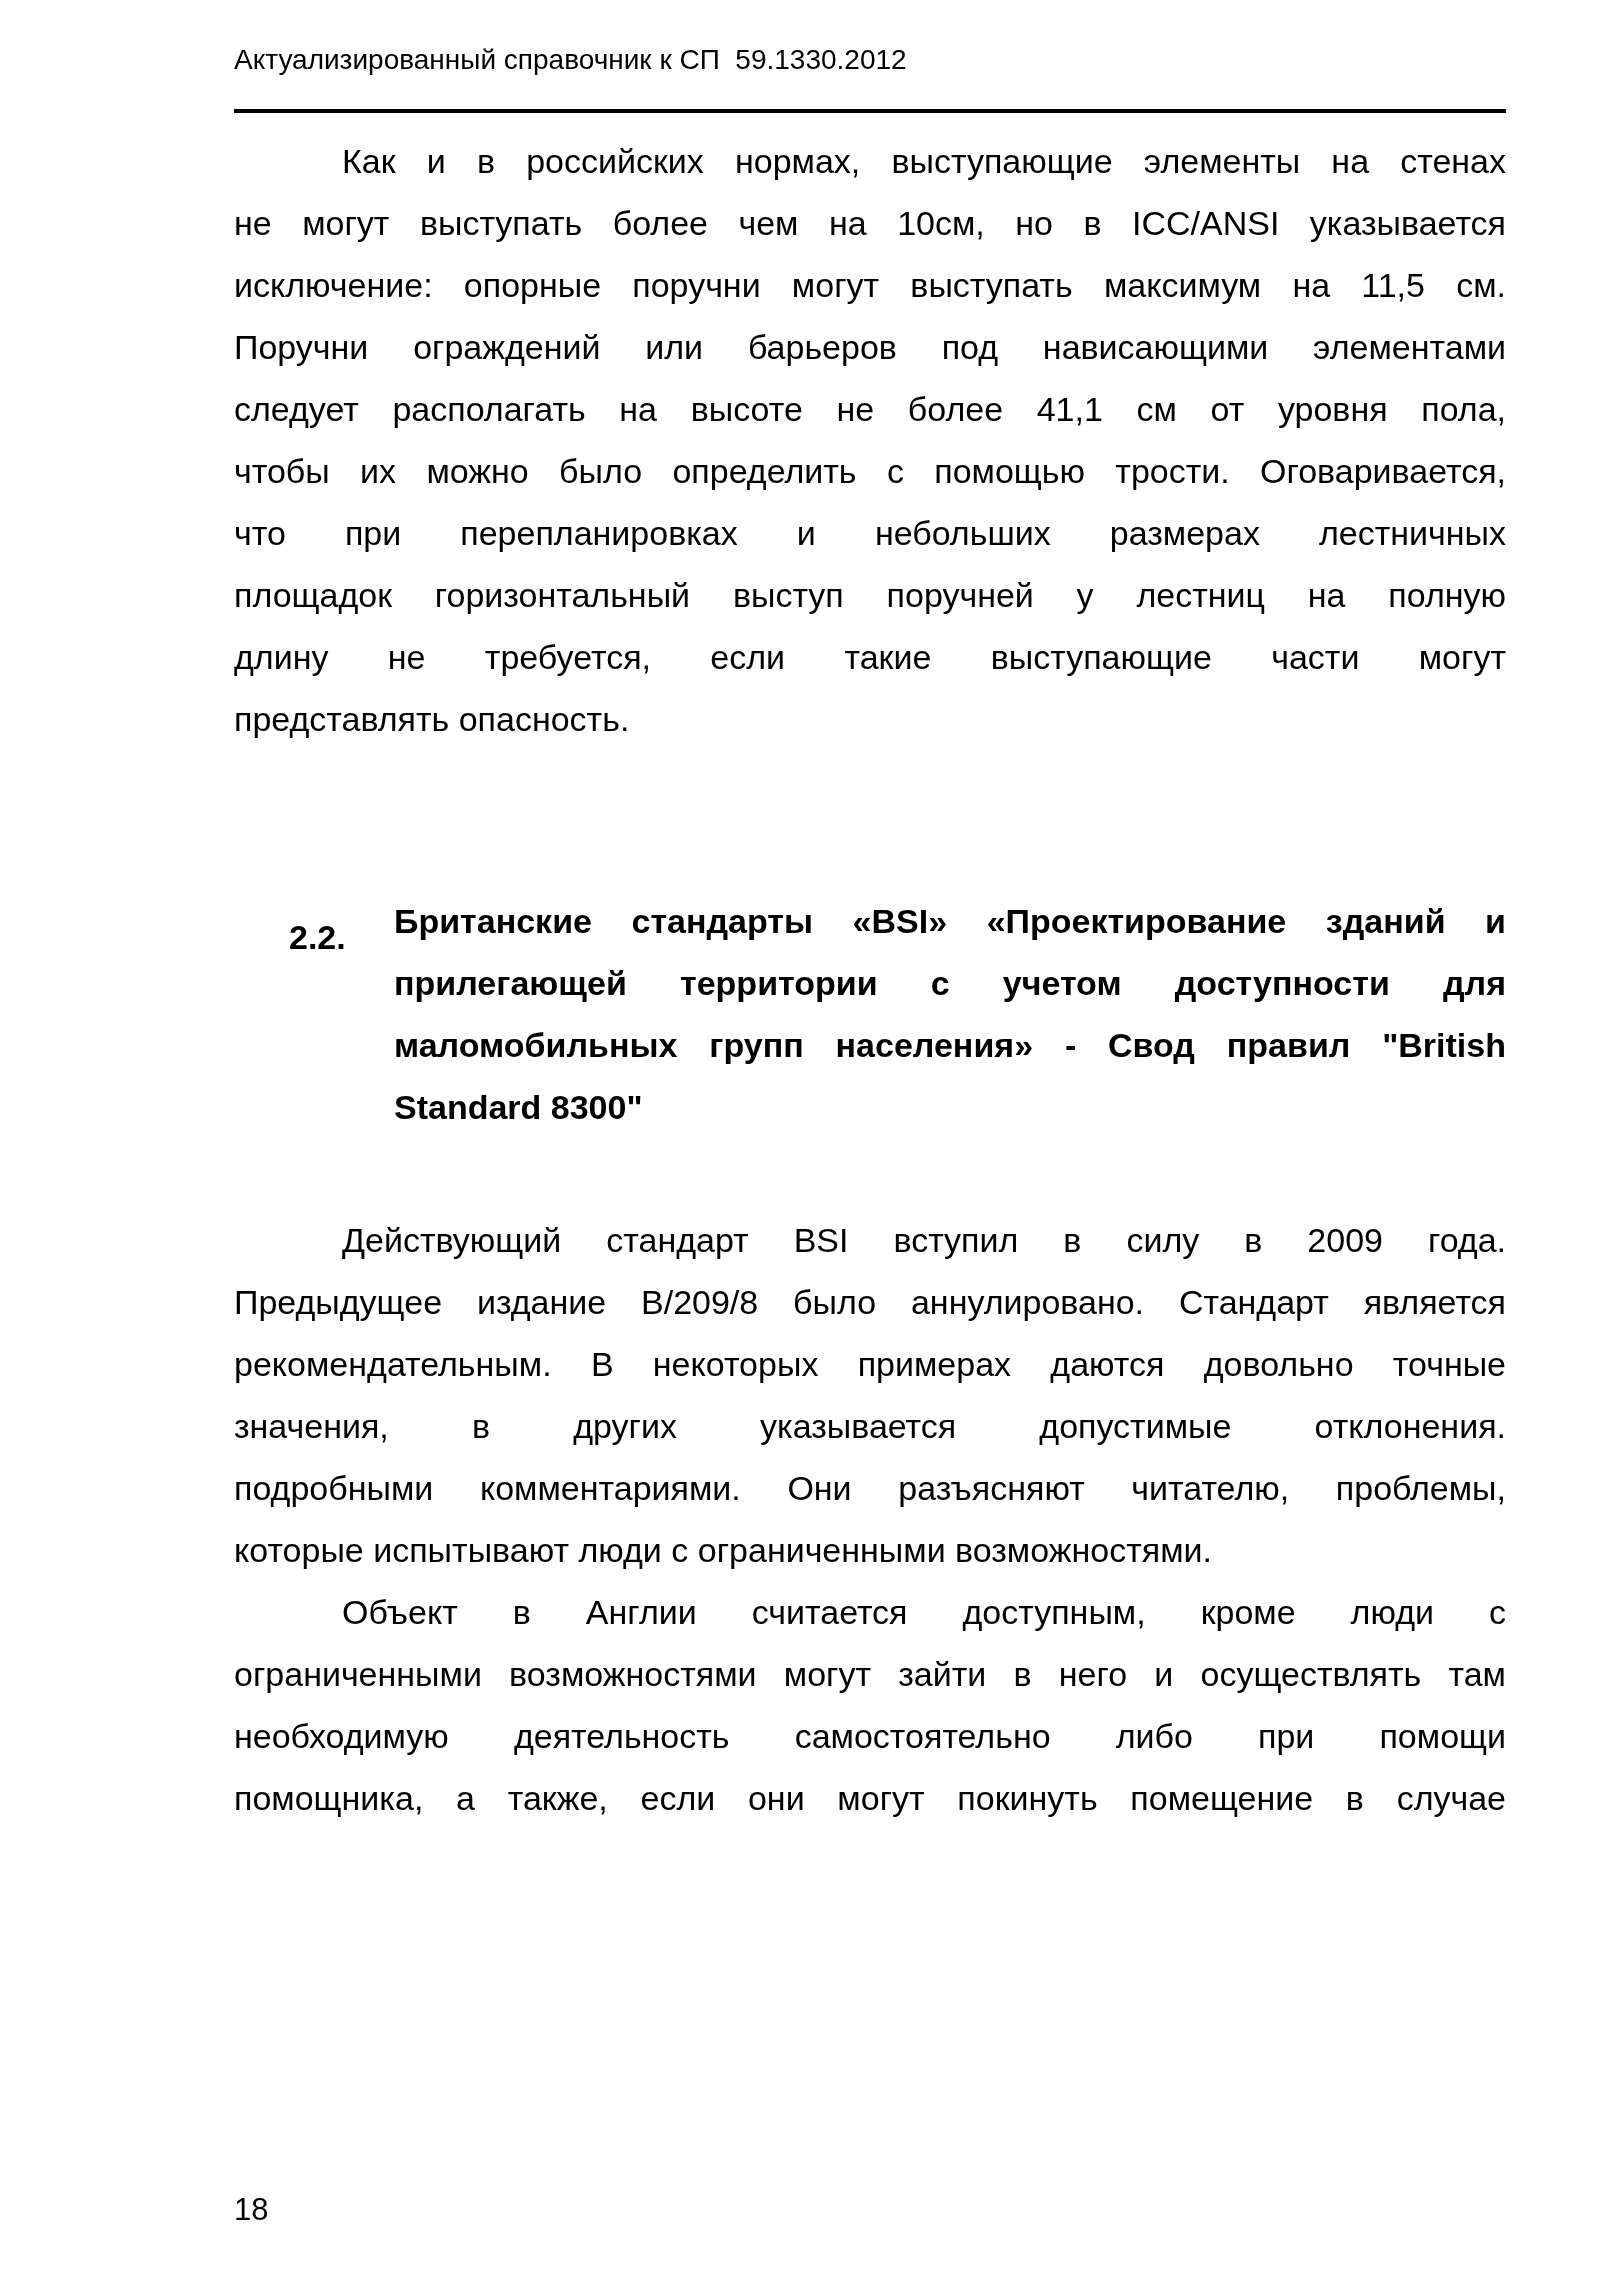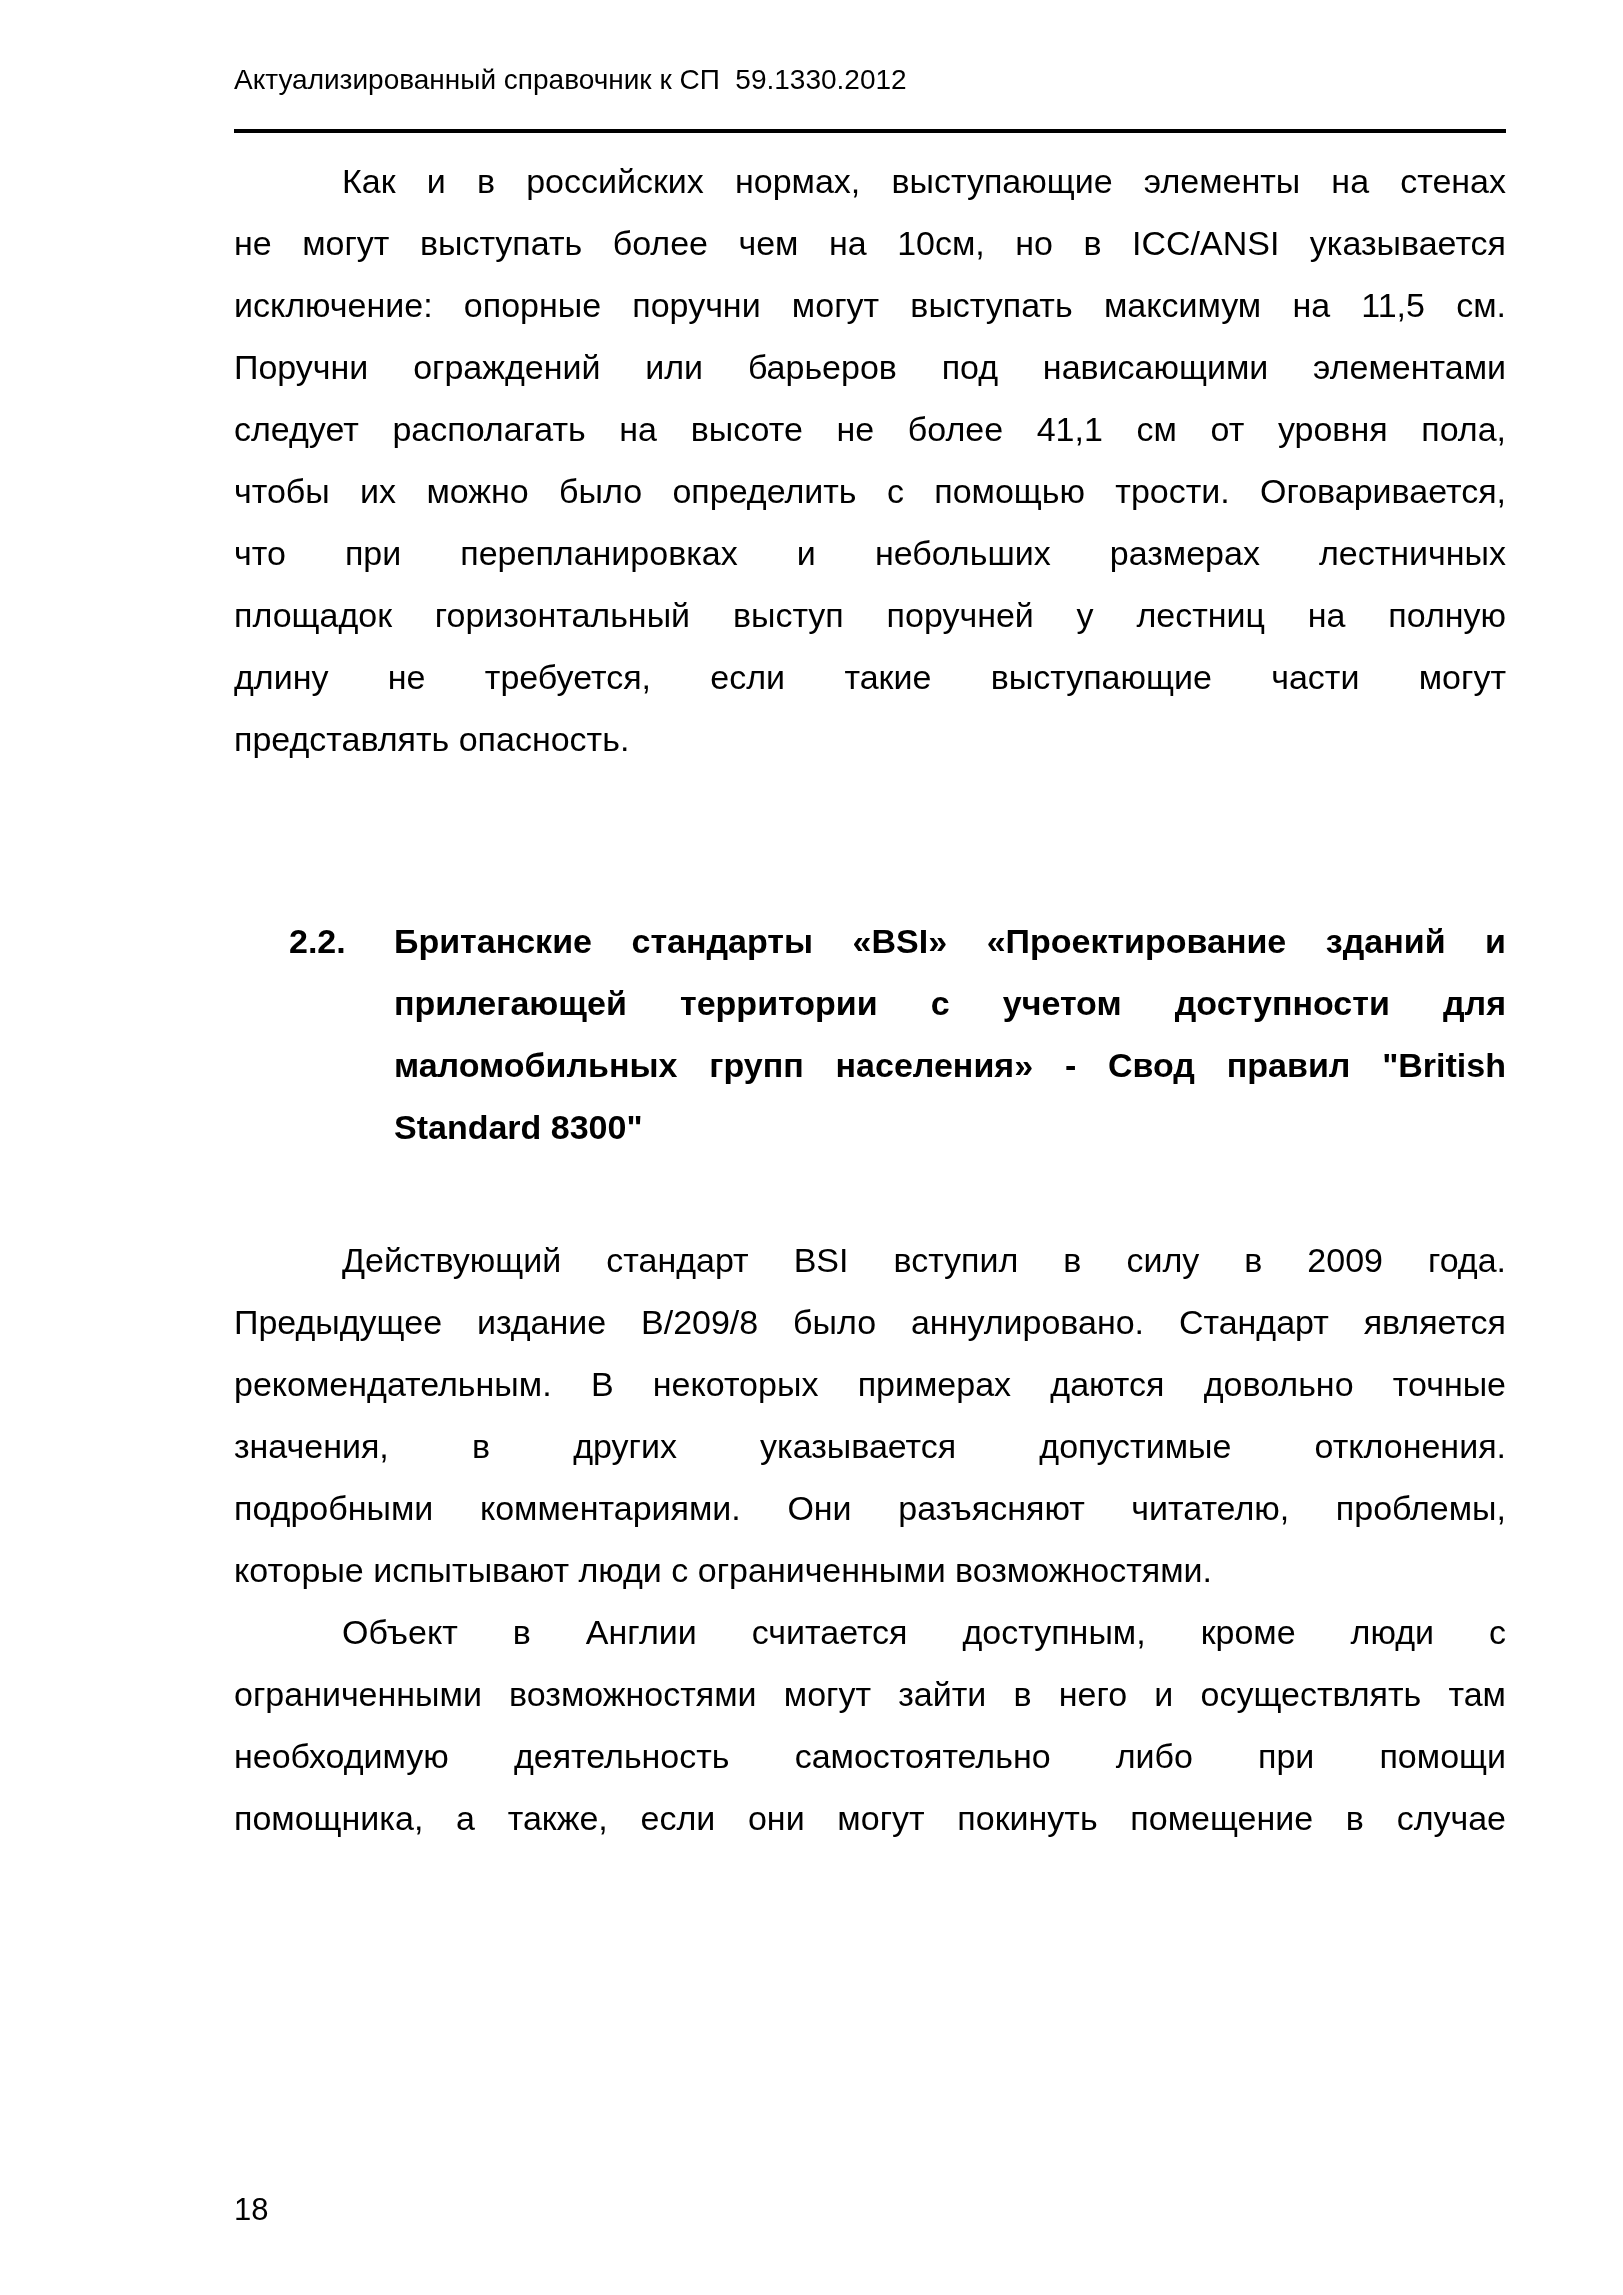--- a/index.html
+++ b/index.html
@@ -14,21 +14,21 @@
     background: #ffffff;
     color: #000000;
     font-family: "Liberation Sans", sans-serif;
     overflow: hidden;
   }
   .content {
     margin-left: 234px;
     width: 1272px;
   }
   .doc-header {
-    padding-top: 65px;
+    padding-top: 45px;
     font-size: 28px;
     line-height: 30px;
     white-space: pre;
   }
   .header-rule {
     margin: 34px 0 0 0;
     border: 0;
     border-top: 4.6px solid #000000;
     width: 100%;
   }
@@ -51,21 +51,21 @@
     position: relative;
     margin-left: 160px;
     margin-top: 140px;
     font-size: 34px;
     line-height: 62px;
     font-weight: bold;
   }
   .section-number {
     position: absolute;
     left: -105px;
-    top: 0;
+    top: 16px;
     line-height: 62px;
   }
   .para2 { margin-top: 71px; }
   .para3 { margin-top: 0; }
   .page-number {
     position: absolute;
     top: 2193px;
     left: 234px;
     width: 1272px;
     text-align: left;

